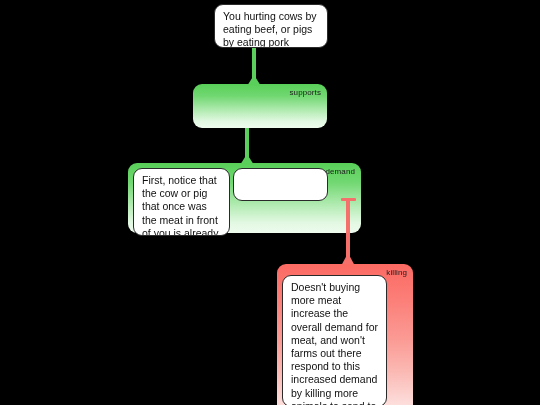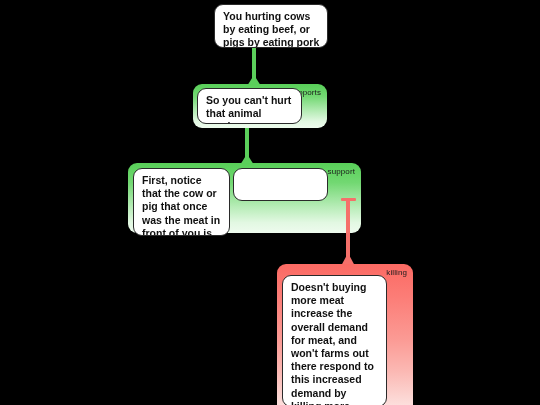--- a/index.html
+++ b/index.html
@@ -46,21 +46,20 @@
     position: absolute;
     box-sizing: border-box;
     background: #ffffff;
     border: 1px solid #2a2a2a;
     border-radius: 9px;
     color: #101010;
     font-size: 10.5px;
     line-height: 13.2px;
     padding: 5px 7px 5px 8px;
     overflow: hidden;
-    font-weight: bold;
   }
   .claim.empty { padding: 0; }
 
   
   .stem {
     position: absolute;
   }
   .stem .shaft {
     position: absolute;
     left: 50%;
@@ -105,25 +104,24 @@
     <div class="shaft"></div>
     <div class="flare"></div>
   </div>
 
   <div class="node" style="left:210px; top:-18px; width:122px; height:70px;">
     <div class="claim" style="left:4px; top:22px; width:114px; height:44px;">You hurting cows by eating beef, or pigs by eating pork</div>
   </div>
 
   <div class="node green" style="left:193px; top:84px; width:134px; height:44px;">
     <div class="rel-label">supports</div>
-    <div class="claim" style="left:4px; top:4px; width:105px; height:36px;">So you can't hurt that animal much.</div>
   </div>
 
   <div class="node green" style="left:128px; top:163px; width:233px; height:70px;">
-    <div class="rel-label">support</div>
+    <div class="rel-label">demand</div>
     <div class="claim" style="left:5px; top:5px; width:97px; height:68px;">First, notice that the cow or pig that once was the meat in front of you is already dead.</div>
     <div class="claim empty" style="left:105px; top:5px; width:95px; height:33px;"></div>
 
     <div class="cap red-cap" style="left:213px; top:35px; width:15px;"></div>
   </div>
 
   <div class="stem red-stem" style="left:334px; top:198px; width:28px; height:68px;">
     <div class="shaft"></div>
     <div class="flare"></div>
   </div>

